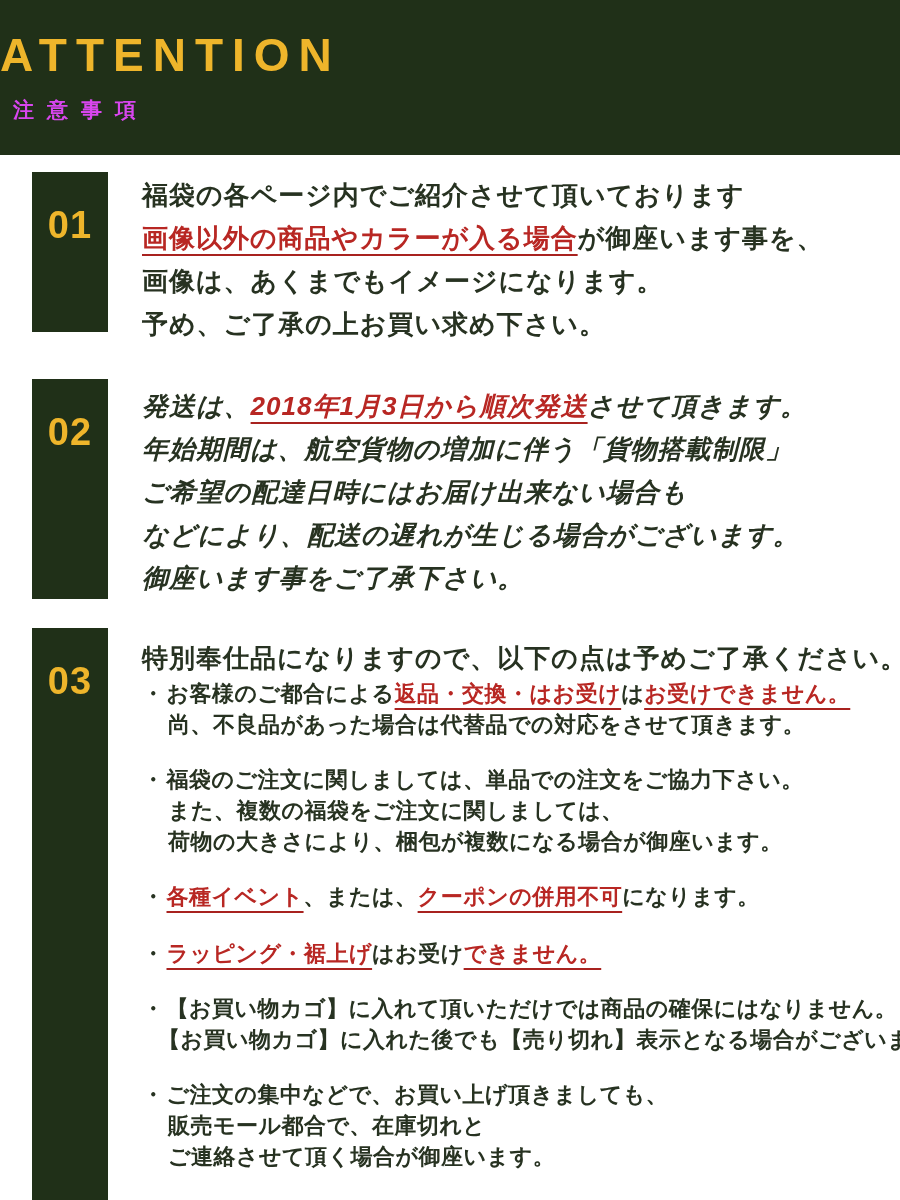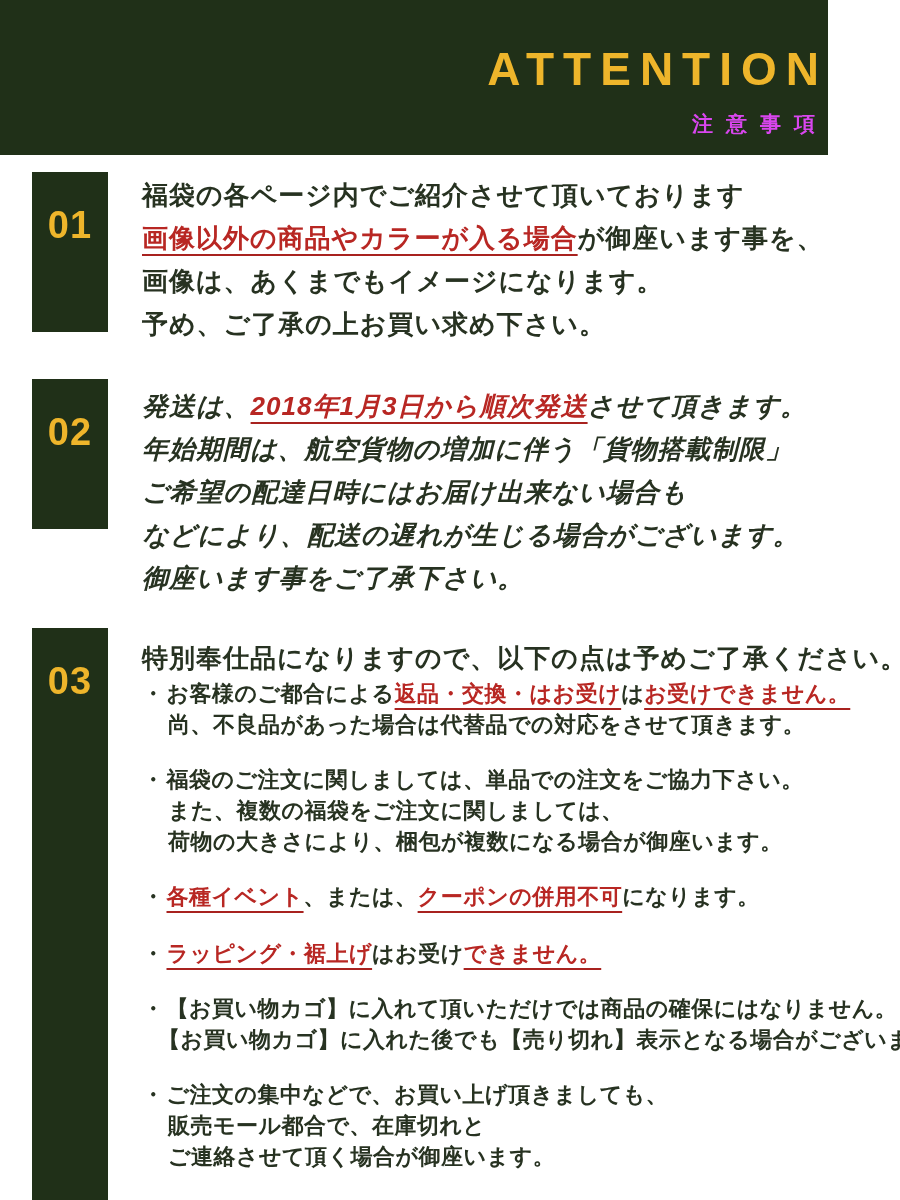--- a/index.html
+++ b/index.html
@@ -2,39 +2,39 @@
 <html><head>
 <meta charset="utf-8">
 <style>
   html,body{margin:0;padding:0;background:#ffffff;}
   .page{
     position:relative;width:900px;height:1200px;background:#ffffff;overflow:hidden;
     font-family:"Liberation Sans","DejaVu Sans",sans-serif;
     color:#273221;
   }
   
-  .band{width:828px;height:155px;background:#203018;text-align:right;box-sizing:border-box;padding-top:44px;}
+  .band{width:900px;height:155px;background:#203018;text-align:left;box-sizing:border-box;padding-top:30px;}
   .band .title{
     color:#eeb52b;font-size:46px;font-weight:bold;letter-spacing:9px;line-height:1.1;
   }
   .band .subtitle{
     color:#d946ef;font-size:21px;font-weight:bold;letter-spacing:13px;margin-top:15px;text-indent:13px;
   }
   
   .sec{display:flex;align-items:flex-start;margin-left:32px;}
   .sec1{margin-top:17px;}
   .sec2{margin-top:33px;}
   .sec3{margin-top:28px;}
   .numbox{
     flex:none;width:76px;background:#203018;color:#eeb52b;
     text-align:center;font-size:38px;font-weight:bold;letter-spacing:1px;
     box-sizing:border-box;padding-top:32px;
   }
   .h1{height:160px;}
-  .h2{height:150px;}
+  .h2{height:220px;}
   .h3{height:587px;}
   .secbody{margin-left:34px;font-weight:bold;}
   .secbody p{margin:0;}
   .main-line{font-size:26px;line-height:43px;letter-spacing:1px;white-space:nowrap;}
   .body1{padding-top:2px;}
   .body2{padding-top:6px;font-style:italic;}
   .body3{padding-top:10px;}
   .red{
     color:#b82723;
     text-decoration:underline;

